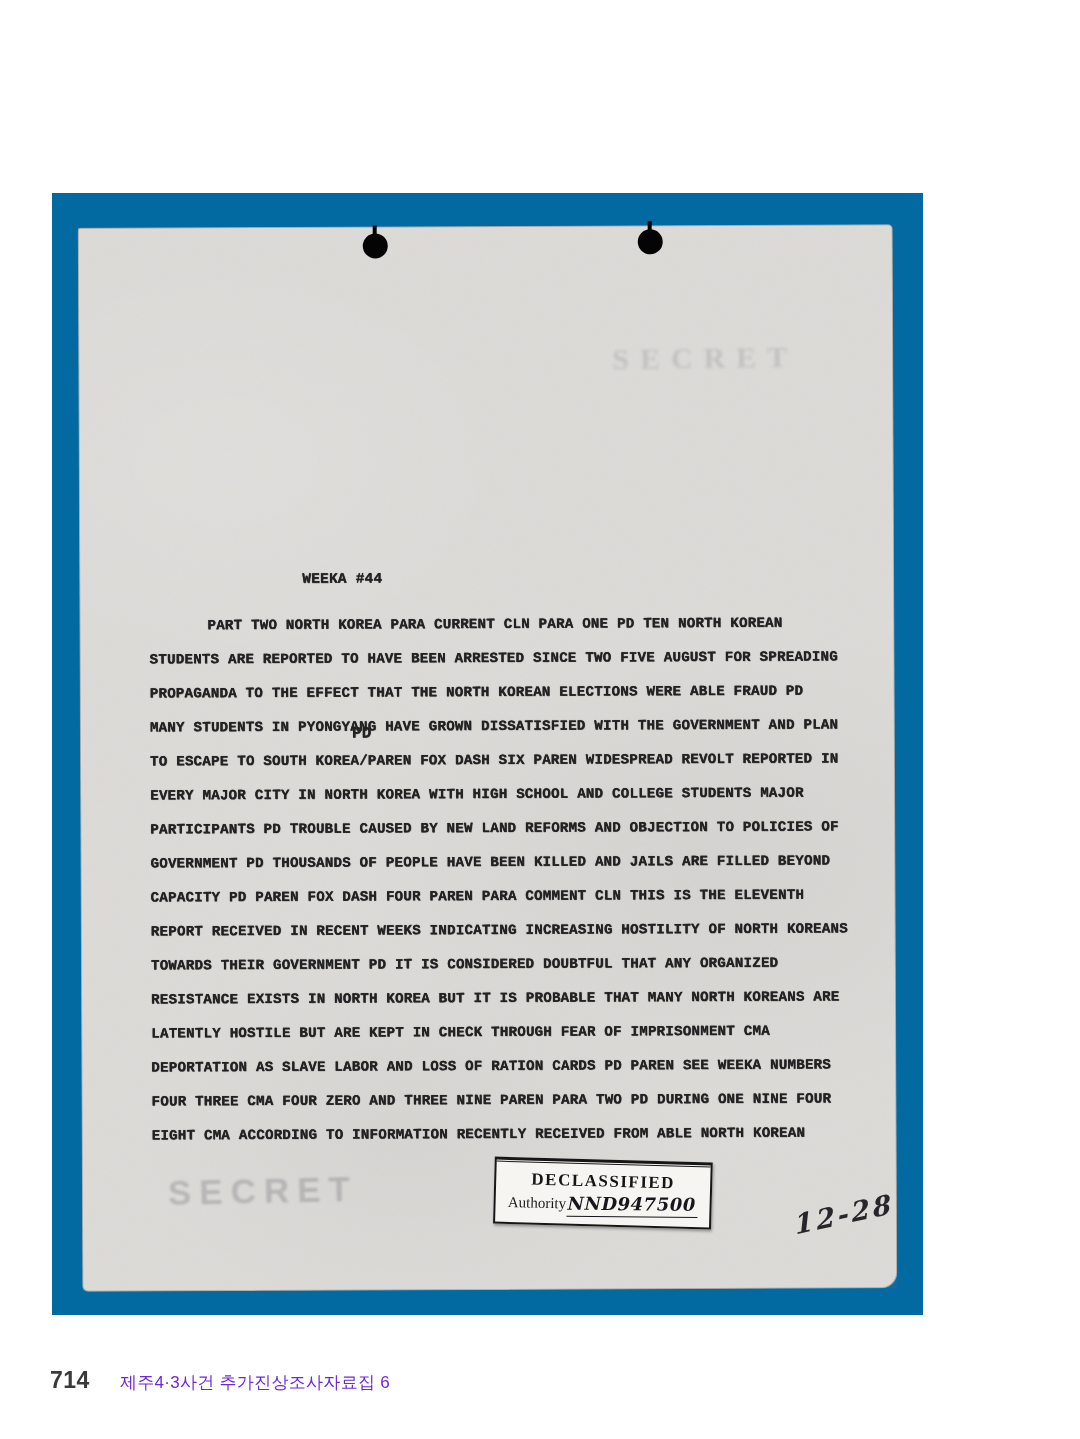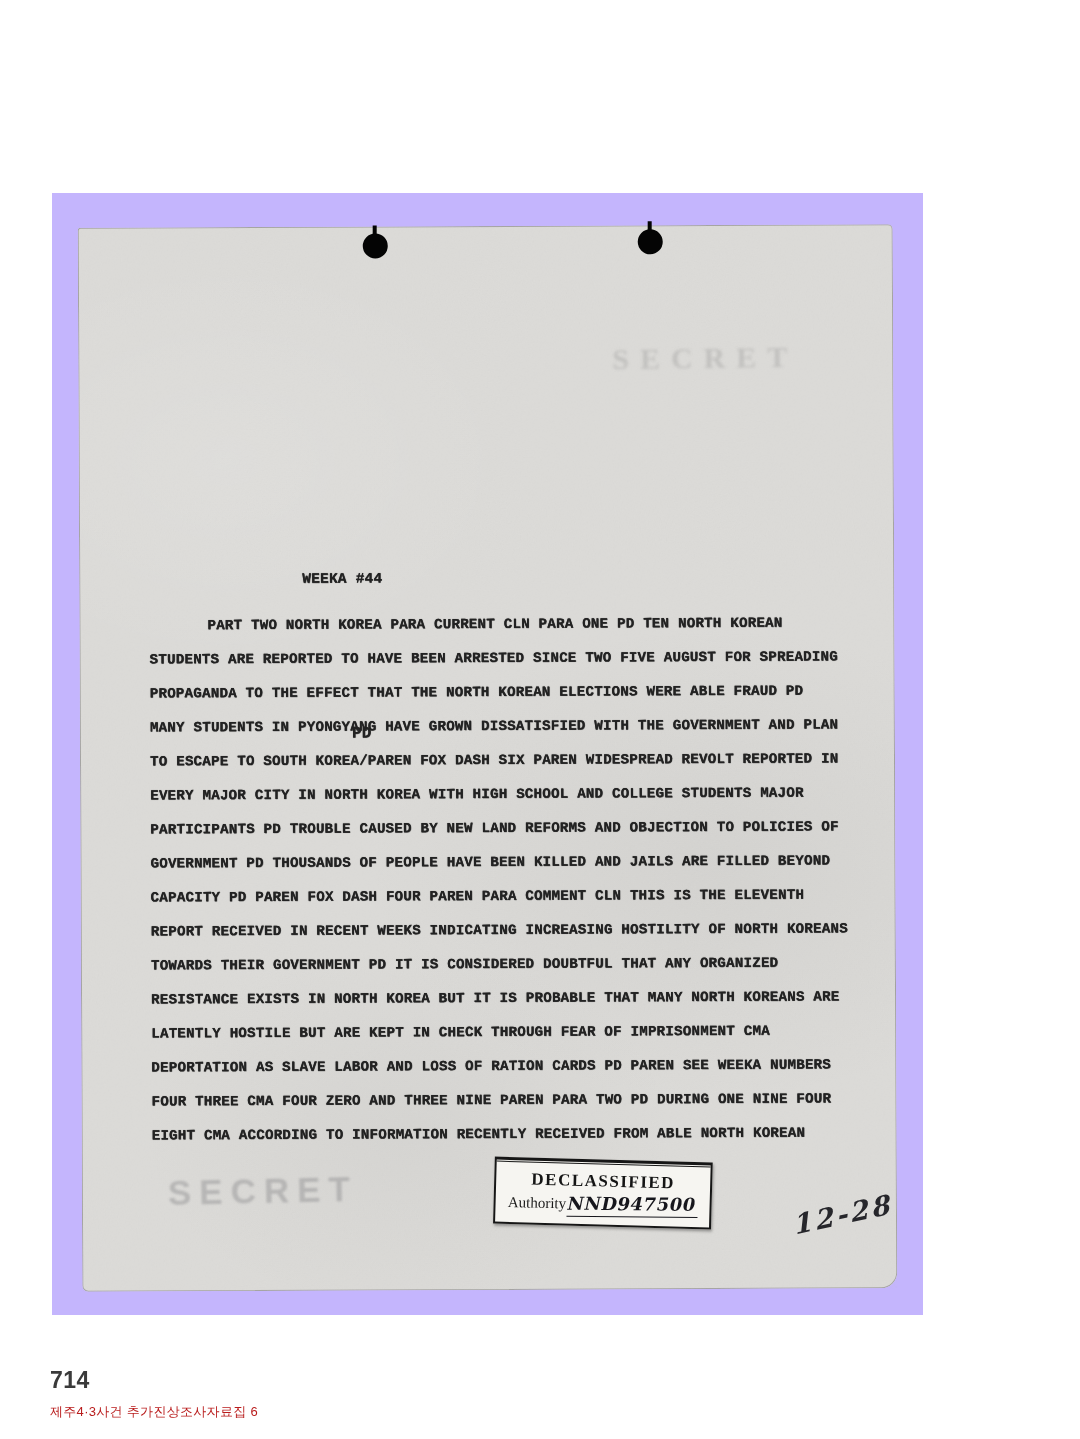--- a/index.html
+++ b/index.html
@@ -3,21 +3,21 @@
 <meta charset="utf-8">
 <style>
   html,body{margin:0;padding:0;background:#ffffff;}
   .frame{
     position:relative;width:1080px;height:1439px;background:#ffffff;
     overflow:hidden;font-family:"Liberation Sans",sans-serif;
   }
   
   .photo{
     position:absolute;left:52px;top:193px;width:871px;height:1122px;
-    background:#c4b5fd;
+    background:#0369a1;
   }
   
   .paper{
     position:absolute;left:28px;top:33px;width:815px;height:1064px;
     background:
       radial-gradient(ellipse 420px 300px at 18% 22%, rgba(255,255,255,0.10), rgba(255,255,255,0) 70%),
       radial-gradient(ellipse 500px 340px at 78% 60%, rgba(120,120,118,0.08), rgba(0,0,0,0) 70%),
       radial-gradient(ellipse 380px 260px at 40% 85%, rgba(130,130,128,0.07), rgba(0,0,0,0) 70%),
       #dcdbd8;
     border-radius:3px 5px 16px 6px;
@@ -77,23 +77,23 @@
     transform:rotate(-1deg);padding:0 2px 0 1px;
   }
   
   .handnote{
     position:absolute;left:712px;top:974px;
     font-family:"DejaVu Serif",serif;font-style:italic;font-weight:700;
     font-size:27px;letter-spacing:3px;color:#26262b;
     transform:rotate(-12deg) skewX(-8deg);
   }
   
-  .footer{position:absolute;left:50px;top:1367px;display:flex;align-items:baseline;gap:9px;flex-direction:column;}
+  .footer{position:absolute;left:50px;top:1367px;display:flex;align-items:baseline;gap:30px;}
   .page-num{font-size:23px;font-weight:700;color:#3a3a3a;letter-spacing:0.5px;}
-  .book-title{font-size:13px;color:#b91c1c;letter-spacing:0.3px;text-align:center;}
+  .book-title{font-size:17px;color:#6d28d9;letter-spacing:0.3px;text-align:center;}
 </style>
 </head>
 <body>
 
 <div class="frame">
   <div class="photo">
     <div class="paper">
 
       <svg class="grain" xmlns="http://www.w3.org/2000/svg">
         <filter id="grain-f">

